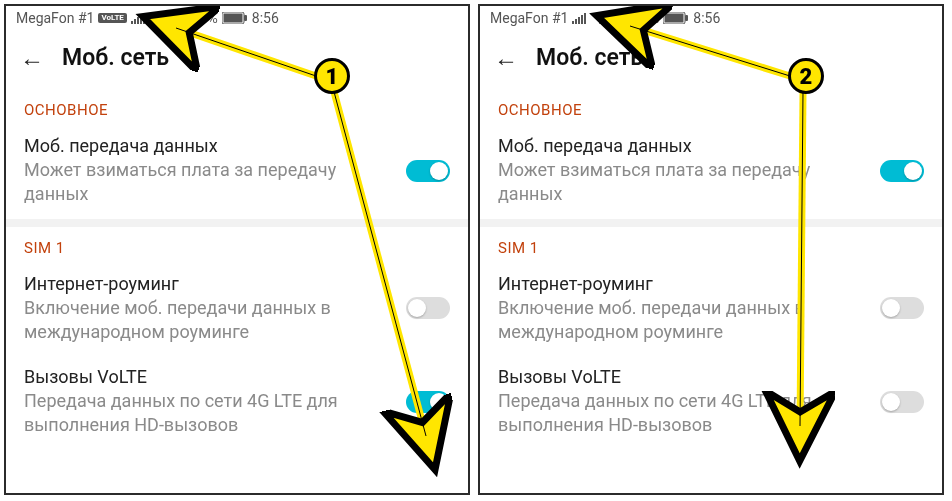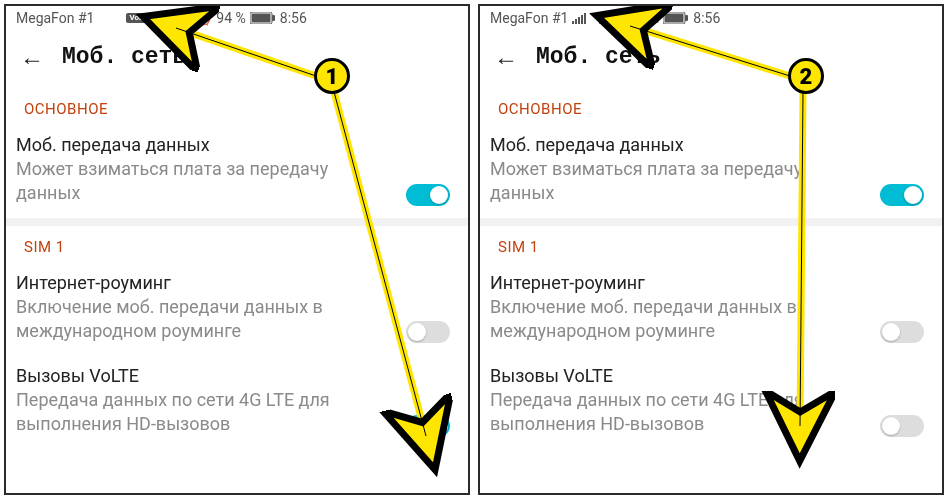--- a/index.html
+++ b/index.html
@@ -36,54 +36,52 @@
     gap: 4px;
   }
   .volte-badge {
     background: #555;
     color: #fff;
     font-size: 8px;
     font-weight: bold;
     padding: 1px 3px;
     border-radius: 2px;
     line-height: 1;
-    margin-left: 28px;
   }
   .signal-icon, .wifi-icon, .alarm-icon, .battery-icon {
     display: inline-flex;
     align-items: center;
   }
   .header {
     display: flex;
     align-items: center;
     padding: 16px 14px 18px 14px;
     gap: 18px;
   }
   .back-arrow {
     font-size: 24px;
     color: #222;
     line-height: 1;
   }
   .header-title {
     font-size: 23px;
     font-weight: 600;
     color: #111;
-    font-family: Liberation Mono, monospace;
   }
   .section-label {
     padding: 12px 18px 6px 18px;
     font-size: 15px;
     color: #c2410c;
     letter-spacing: 0.5px;
   }
   .setting-row {
     display: flex;
-    align-items: flex-end;
+    align-items: center;
     justify-content: space-between;
-    padding: 10px 18px 12px 10px;
+    padding: 10px 18px 12px 18px;
   }
   .setting-text {
     flex: 1;
     padding-right: 16px;
   }
   .setting-title {
     font-size: 18px;
     color: #222;
     margin-bottom: 2px;
   }

